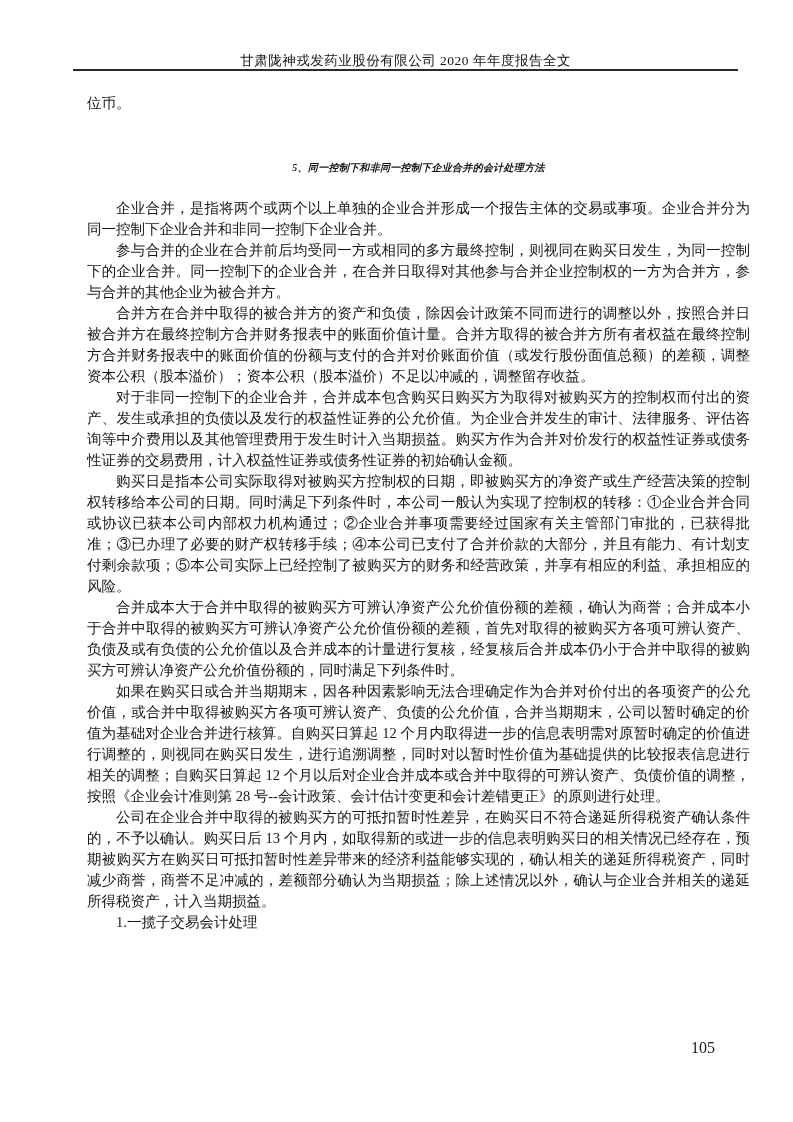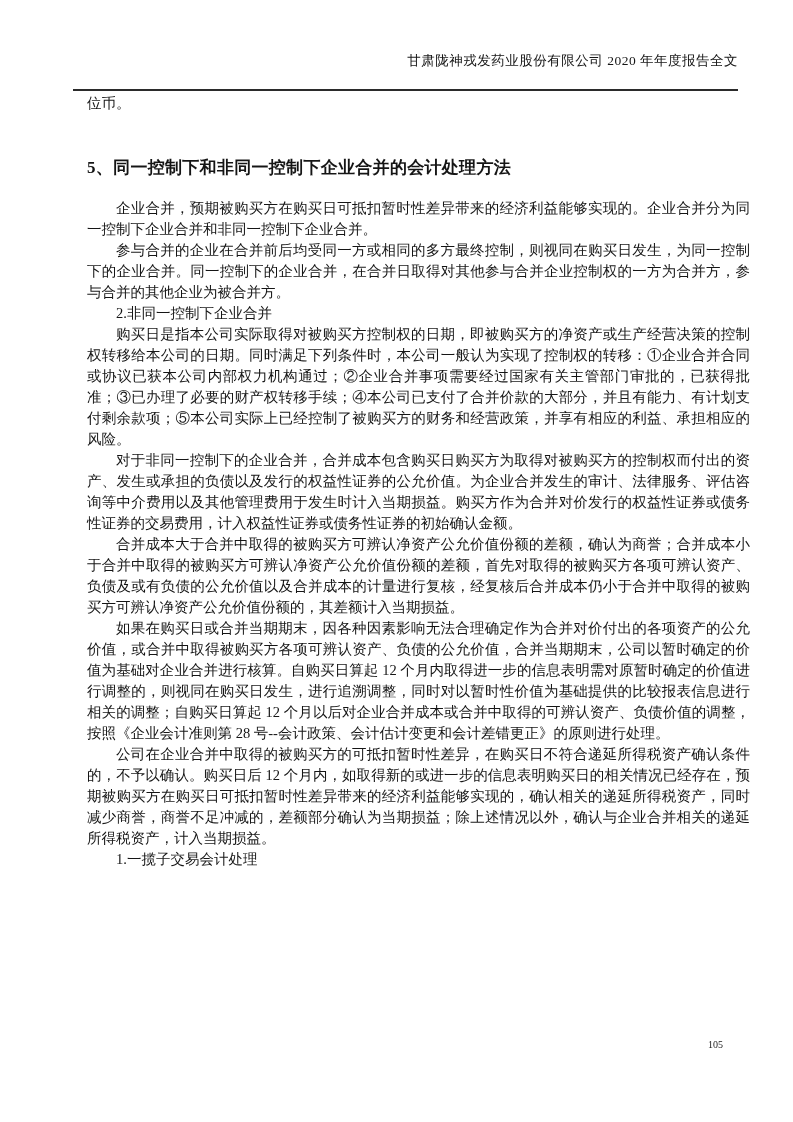--- a/index.html
+++ b/index.html
@@ -14,81 +14,82 @@
     background: #ffffff;
     font-family: "Liberation Serif", "DejaVu Serif", serif;
     color: #151515;
     overflow: hidden;
   }
   .page-header {
     position: absolute;
     top: 53px;
     left: 73px;
     width: 665px;
-    text-align: right;
+    text-align: center;
     font-size: 13.5px;
     line-height: 16px;
     letter-spacing: 0.5px;
-    padding-bottom: 20px;
+    padding-bottom: 0;
     border-bottom: 2px solid #2b2b2b;
     white-space: nowrap;
   }
   .content {
     position: absolute;
     top: 93px;
     left: 75px;
     width: 663px;
     font-size: 14.5px;
     line-height: 21px;
     text-align: justify;
     text-justify: inter-ideograph;
     margin-left: 12px;
   }
   .leading-fragment {
     margin: 0;
   }
   .section-heading {
     margin: 43px 0 20px 0;
-    font-size: 17px;
+    font-size: 10px;
     font-weight: bold;
     letter-spacing: 0.3px;
-    text-align: left;
+    text-align: center;
+    font-style: italic;
   }
   .body-p {
     margin: 0;
     text-indent: 2em;
   }
   .page-number {
     position: absolute;
     top: 1039px;
-    right: 70px;
-    font-size: 10px;
+    right: 78px;
+    font-size: 16px;
     color: #1a1a1a;
   }
 </style>
 </head>
 <body>
 
 <div class="page">
 
   <div class="page-header">甘肃陇神戎发药业股份有限公司 2020 年年度报告全文</div>
 
   <div class="content">
 
     <p class="leading-fragment">位币。</p>
 
     <h2 class="section-heading">5、同一控制下和非同一控制下企业合并的会计处理方法</h2>
 
-    <p class="body-p">企业合并，预期被购买方在购买日可抵扣暂时性差异带来的经济利益能够实现的。企业合并分为同一控制下企业合并和非同一控制下企业合并。</p>
+    <p class="body-p">企业合并，是指将两个或两个以上单独的企业合并形成一个报告主体的交易或事项。企业合并分为同一控制下企业合并和非同一控制下企业合并。</p>
     <p class="body-p">参与合并的企业在合并前后均受同一方或相同的多方最终控制，则视同在购买日发生，为同一控制下的企业合并。同一控制下的企业合并，在合并日取得对其他参与合并企业控制权的一方为合并方，参与合并的其他企业为被合并方。</p>
-    <p class="body-p">2.非同一控制下企业合并</p>
+    <p class="body-p">合并方在合并中取得的被合并方的资产和负债，除因会计政策不同而进行的调整以外，按照合并日被合并方在最终控制方合并财务报表中的账面价值计量。合并方取得的被合并方所有者权益在最终控制方合并财务报表中的账面价值的份额与支付的合并对价账面价值（或发行股份面值总额）的差额，调整资本公积（股本溢价）；资本公积（股本溢价）不足以冲减的，调整留存收益。</p>
+    <p class="body-p">对于非同一控制下的企业合并，合并成本包含购买日购买方为取得对被购买方的控制权而付出的资产、发生或承担的负债以及发行的权益性证券的公允价值。为企业合并发生的审计、法律服务、评估咨询等中介费用以及其他管理费用于发生时计入当期损益。购买方作为合并对价发行的权益性证券或债务性证券的交易费用，计入权益性证券或债务性证券的初始确认金额。</p>
     <p class="body-p">购买日是指本公司实际取得对被购买方控制权的日期，即被购买方的净资产或生产经营决策的控制权转移给本公司的日期。同时满足下列条件时，本公司一般认为实现了控制权的转移：①企业合并合同或协议已获本公司内部权力机构通过；②企业合并事项需要经过国家有关主管部门审批的，已获得批准；③已办理了必要的财产权转移手续；④本公司已支付了合并价款的大部分，并且有能力、有计划支付剩余款项；⑤本公司实际上已经控制了被购买方的财务和经营政策，并享有相应的利益、承担相应的风险。</p>
-    <p class="body-p">对于非同一控制下的企业合并，合并成本包含购买日购买方为取得对被购买方的控制权而付出的资产、发生或承担的负债以及发行的权益性证券的公允价值。为企业合并发生的审计、法律服务、评估咨询等中介费用以及其他管理费用于发生时计入当期损益。购买方作为合并对价发行的权益性证券或债务性证券的交易费用，计入权益性证券或债务性证券的初始确认金额。</p>
-    <p class="body-p">合并成本大于合并中取得的被购买方可辨认净资产公允价值份额的差额，确认为商誉；合并成本小于合并中取得的被购买方可辨认净资产公允价值份额的差额，首先对取得的被购买方各项可辨认资产、负债及或有负债的公允价值以及合并成本的计量进行复核，经复核后合并成本仍小于合并中取得的被购买方可辨认净资产公允价值份额的，其差额计入当期损益。</p>
+    <p class="body-p">合并成本大于合并中取得的被购买方可辨认净资产公允价值份额的差额，确认为商誉；合并成本小于合并中取得的被购买方可辨认净资产公允价值份额的差额，首先对取得的被购买方各项可辨认资产、负债及或有负债的公允价值以及合并成本的计量进行复核，经复核后合并成本仍小于合并中取得的被购买方可辨认净资产公允价值份额的，同时满足下列条件时。</p>
     <p class="body-p">如果在购买日或合并当期期末，因各种因素影响无法合理确定作为合并对价付出的各项资产的公允价值，或合并中取得被购买方各项可辨认资产、负债的公允价值，合并当期期末，公司以暂时确定的价值为基础对企业合并进行核算。自购买日算起 12 个月内取得进一步的信息表明需对原暂时确定的价值进行调整的，则视同在购买日发生，进行追溯调整，同时对以暂时性价值为基础提供的比较报表信息进行相关的调整；自购买日算起 12 个月以后对企业合并成本或合并中取得的可辨认资产、负债价值的调整，按照《企业会计准则第 28 号--会计政策、会计估计变更和会计差错更正》的原则进行处理。</p>
-    <p class="body-p">公司在企业合并中取得的被购买方的可抵扣暂时性差异，在购买日不符合递延所得税资产确认条件的，不予以确认。购买日后 12 个月内，如取得新的或进一步的信息表明购买日的相关情况已经存在，预期被购买方在购买日可抵扣暂时性差异带来的经济利益能够实现的，确认相关的递延所得税资产，同时减少商誉，商誉不足冲减的，差额部分确认为当期损益；除上述情况以外，确认与企业合并相关的递延所得税资产，计入当期损益。</p>
+    <p class="body-p">公司在企业合并中取得的被购买方的可抵扣暂时性差异，在购买日不符合递延所得税资产确认条件的，不予以确认。购买日后 13 个月内，如取得新的或进一步的信息表明购买日的相关情况已经存在，预期被购买方在购买日可抵扣暂时性差异带来的经济利益能够实现的，确认相关的递延所得税资产，同时减少商誉，商誉不足冲减的，差额部分确认为当期损益；除上述情况以外，确认与企业合并相关的递延所得税资产，计入当期损益。</p>
     <p class="body-p">1.一揽子交易会计处理</p>
 
   </div>
 
   <div class="page-number">105</div>
 
 </div>
 
 </body></html>

